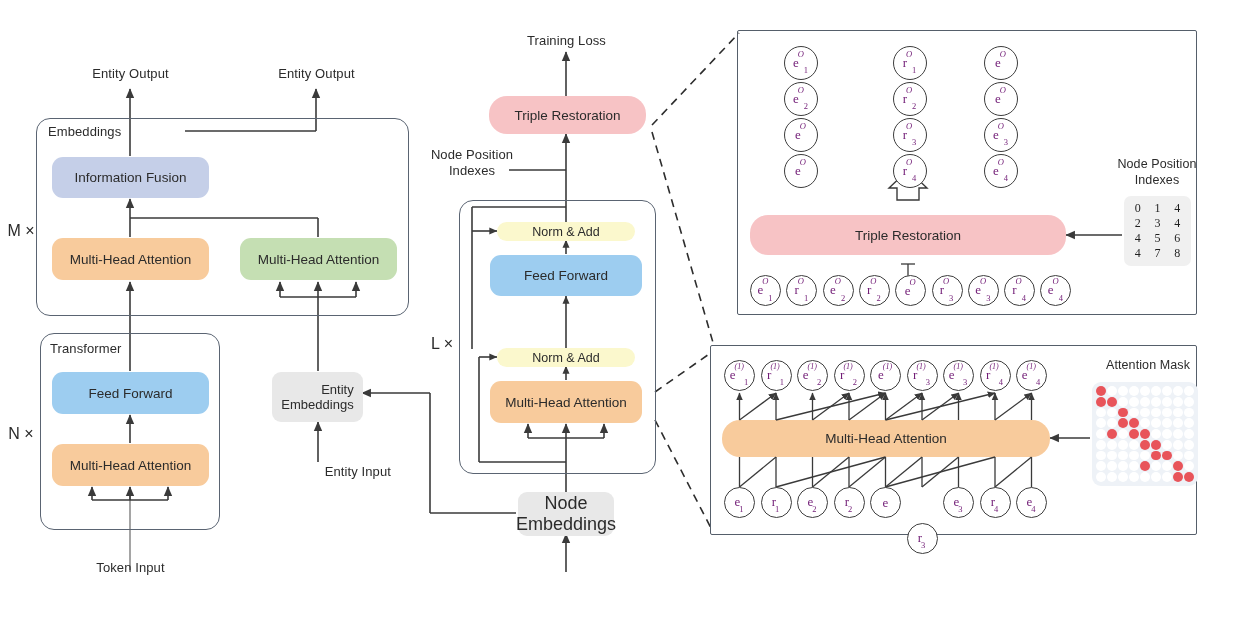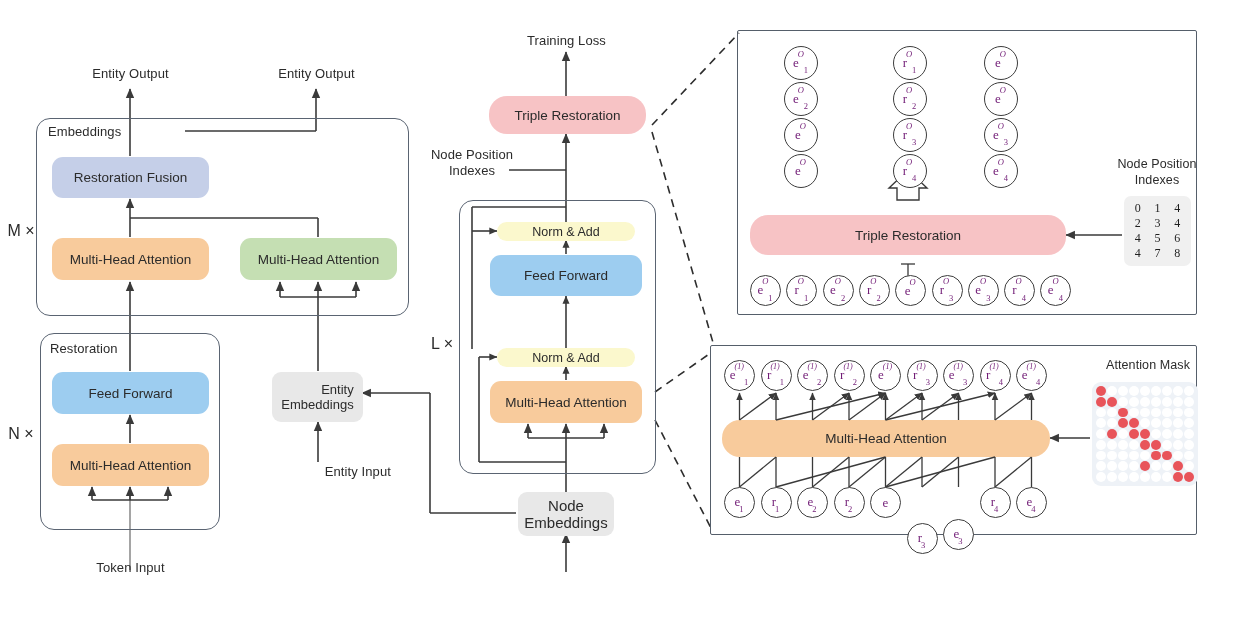--- a/index.html
+++ b/index.html
@@ -191,26 +191,26 @@
     <path d="M897,200 L897,188 L889,188 L908,170 L927,188 L919,188 L919,200 Z" fill="#ffffff" stroke="#3a3a3a" stroke-width="1.4"></path>
   </svg>
 
   <div class="lbl" style="left:58px;top:66px;width:145px;">Entity Output</div>
   <div class="lbl" style="left:244px;top:66px;width:145px;">Entity Output</div>
 
   <div class="frame" style="left:36px;top:118px;width:373px;height:198px;"></div>
   <div class="lbl" style="left:48px;top:124px;width:110px;text-align:left;">Embeddings</div>
   <div class="lbl rep" style="left:4px;top:221px;width:34px;">M ×</div>
 
-  <div class="box" id="bx-info-fusion" style="left:52px;top:157px;width:157px;height:41px;background:#c5cfe8;">Restoration Fusion</div>
+  <div class="box" id="bx-info-fusion" style="left:52px;top:157px;width:157px;height:41px;background:#c5cfe8;">Information Fusion</div>
   <div class="box" id="bx-agg-mha-o" style="left:52px;top:238px;width:157px;height:42px;background:#f8cb9c;">Multi-Head Attention</div>
   <div class="box" id="bx-agg-mha-g" style="left:240px;top:238px;width:157px;height:42px;background:#c5dfb3;">Multi-Head Attention</div>
 
   <div class="frame" style="left:40px;top:333px;width:180px;height:197px;"></div>
-  <div class="lbl" style="left:50px;top:341px;width:110px;text-align:left;">Restoration</div>
+  <div class="lbl" style="left:50px;top:341px;width:110px;text-align:left;">Transformer</div>
   <div class="lbl rep" style="left:4px;top:424px;width:34px;">N ×</div>
 
   <div class="box" id="bx-tr-ff" style="left:52px;top:372px;width:157px;height:42px;background:#9dcdf0;">Feed Forward</div>
   <div class="box" id="bx-tr-mha" style="left:52px;top:444px;width:157px;height:42px;background:#f8cb9c;">Multi-Head Attention</div>
 
   <div class="box soft" id="bx-ent-emb" style="left:272px;top:372px;width:91px;height:50px;background:#e8e8e8;font-size:13px;">
     <span style="white-space:pre-line;text-align:right;">Entity
 Embeddings</span>
   </div>
 
@@ -224,21 +224,21 @@
 Indexes</div>
 
   <div class="frame" style="left:459px;top:200px;width:197px;height:274px;"></div>
   <div class="lbl rep" style="left:425px;top:334px;width:34px;">L ×</div>
 
   <div class="box pill" id="bx-na1" style="left:497px;top:222px;width:138px;height:19px;background:#fbf8cd;font-size:12.5px;">Norm &amp; Add</div>
   <div class="box" id="bx-mid-ff" style="left:490px;top:255px;width:152px;height:41px;background:#9dcdf0;">Feed Forward</div>
   <div class="box pill" id="bx-na2" style="left:497px;top:348px;width:138px;height:19px;background:#fbf8cd;font-size:12.5px;">Norm &amp; Add</div>
   <div class="box" id="bx-mid-mha" style="left:490px;top:381px;width:152px;height:42px;background:#f8cb9c;">Multi-Head Attention</div>
 
-  <div class="box soft" id="bx-node-emb" style="left:518px;top:492px;width:96px;height:44px;background:#e8e8e8;font-size:15px;">
+  <div class="box soft" id="bx-node-emb" style="left:518px;top:492px;width:96px;height:44px;background:#e8e8e8;font-size:18px;">
     <span style="white-space:pre-line;">Node
 Embeddings</span>
   </div>
   <div class="lbl" style="left:494px;top:579px;width:145px;margin-top:36px;">Node Inputs</div>
 
   <div class="frame plain" style="left:737px;top:30px;width:460px;height:285px;"></div>
   <div class="box pill" id="bx-triple-tr" style="left:750px;top:215px;width:316px;height:40px;background:#f7c3c5;">Triple Restoration</div>
 
   <div id="tr-cols">
       <div class="node" style="left: 784px; top: 46px; width: 34px; height: 34px;">
@@ -369,21 +369,21 @@
       </div>
       <div class="node" style="left: 833.5px; top: 487px; width: 31px; height: 31px;">
         <span class="base">r<sub>2</sub></span>
       </div>
       <div class="node" style="left: 870px; top: 487px; width: 31px; height: 31px;">
         <span class="base">e</span>
       </div>
       <div class="node" style="left: 906.5px; top: 487px; width: 31px; height: 31px; margin-top: 36px;">
         <span class="base">r<sub>3</sub></span>
       </div>
-      <div class="node" style="left: 943px; top: 487px; width: 31px; height: 31px; margin-top: 32px;">
+      <div class="node" style="left: 943px; top: 487px; width: 31px; height: 31px;">
         <span class="base">e<sub>3</sub></span>
       </div>
       <div class="node" style="left: 979.5px; top: 487px; width: 31px; height: 31px;">
         <span class="base">r<sub>4</sub></span>
       </div>
       <div class="node" style="left: 1016px; top: 487px; width: 31px; height: 31px;">
         <span class="base">e<sub>4</sub></span>
       </div>
     </div>
   <svg class="layer" id="br-edges">

